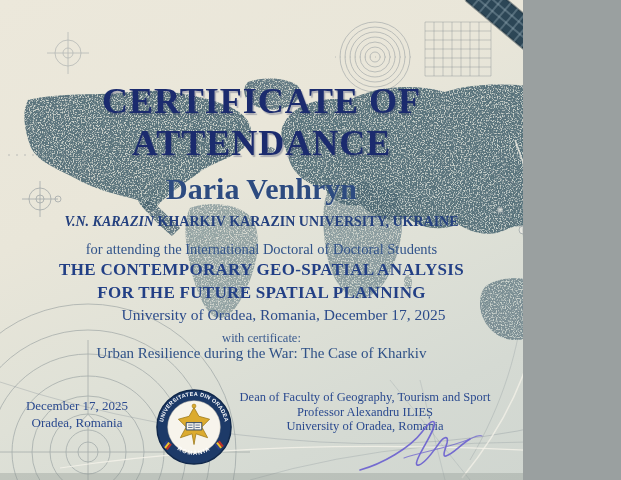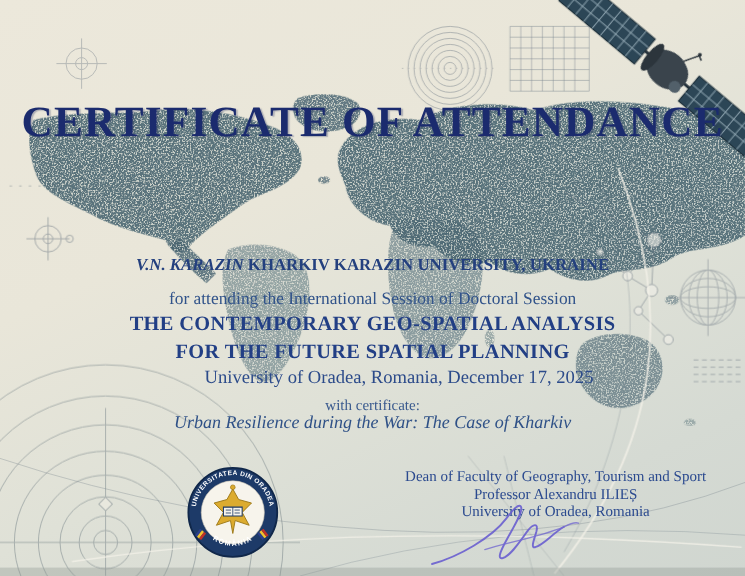--- a/index.html
+++ b/index.html
@@ -1,34 +1,34 @@
 <!DOCTYPE html>
 <html style="--title-navy: #1b2b6e; --name-blue: #2d4b80; --paper-cream: #ece8db; --paper-green: #d2d7d1; --map-teal: #54707b; --seal-navy: #1d3a68; --seal-gold: #dcab2f; --flag-blue: #2b3f8c; --flag-yellow: #f0c22f; --flag-red: #c03128; --signature-violet: #6a5fd0;"><head>
 <meta charset="utf-8">
 <style>
   html,body{margin:0;padding:0;background:#9aa0a0;}
   .cert{
-    position:relative;width:621px;height:480px;overflow:hidden;
+    position:relative;width:523px;height:480px;overflow:hidden;
     font-family:"Liberation Serif","DejaVu Serif",serif;
     background:linear-gradient(155deg,#ece8db 0%,#e9e6d9 35%,#dfe1d7 60%,#d5dad3 82%,#d0d6d0 100%);
   }
   .bg{position:absolute;left:0;top:0;width:621px;height:480px;}
   .txt{position:absolute;left:0;right:0;text-align:center;}
   .title{top:80px;font-size:36px;font-weight:700;letter-spacing:1px;color:var(--title-navy,#1b2b6e);
          text-shadow:1.5px 1.5px 1px rgba(30,40,90,.30);}
   .presented{top:147px;font-size:13.5px;font-weight:700;color:#22397b;}
   .name{top:172px;font-size:30px;font-weight:700;color:var(--name-blue,#2d4b80);text-shadow:1px 1px 0 rgba(255,255,255,.25);}
   .affil{top:214px;font-size:14px;font-weight:700;color:#24407e;white-space:pre-wrap;}
   .affil .it{font-style:italic;}
   .attending{top:241px;font-size:14.5px;color:#31538a;}
   .event1{top:260px;font-size:17px;font-weight:700;color:#223f85;letter-spacing:.3px;}
   .event2{top:283px;font-size:17px;font-weight:700;color:#223f85;letter-spacing:.3px;}
   .loc{top:306px;font-size:15.5px;color:#2c4b8a;margin-left:44px;}
   .withpres{top:331px;font-size:12.5px;color:#3a5a8e;}
-  .prestitle{top:345px;font-size:15px;font-style:italic;color:#2f5187;}
+  .prestitle{top:345px;font-size:15px;color:#2f5187;}
   .dateblock{position:absolute;left:2px;top:397px;width:150px;text-align:center;
              font-size:13px;line-height:17px;color:#2b4a8f;}
   .signerblock{position:absolute;right:8px;top:390px;width:300px;text-align:center;
                font-size:12.5px;line-height:14.5px;color:#2b4a8f;}
   .seal{position:absolute;left:155px;top:388px;width:78px;height:78px;}
   .signature{position:absolute;left:352px;top:408px;width:150px;height:70px;}
   .bottom-edge{position:absolute;left:0;bottom:0;width:100%;height:7px;background:rgba(140,148,142,.35);}
 </style>
 </head>
 <body>
@@ -165,28 +165,33 @@
       <path d="M-24,0 h8 M16,0 h8" stroke="#23313a" stroke-width="2.5"></path>
       <ellipse cx="0" cy="0" rx="19" ry="15" fill="#3a444c"></ellipse>
       <ellipse cx="-16" cy="0" rx="5" ry="14" fill="#2c353c"></ellipse>
       <circle cx="14" cy="7" r="5" fill="#52606a"></circle>
       <path d="M6,-14 L13,-26 M13,-26 l4,2" stroke="#2c353c" stroke-width="1.2"></path>
       <circle cx="13" cy="-27" r="1.6" fill="#2c353c"></circle>
     </g>
   </svg>
 
   <div class="txt title">CERTIFICATE OF ATTENDANCE</div>
+  <div class="txt name">Daria Venhryn</div>
   <div class="txt affil"><span class="it">V.N. KARAZIN</span><span> KHARKIV KARAZIN UNIVERSITY, UKRAINE</span></div>
-  <div class="txt attending">for attending the International Session of Doctoral Session</div>
+  <div class="txt attending">for attending the International Doctoral of Doctoral Students</div>
   <div class="txt event1">THE CONTEMPORARY GEO-SPATIAL ANALYSIS</div>
   <div class="txt event2">FOR THE FUTURE SPATIAL PLANNING</div>
   <div class="txt loc">University of Oradea, Romania, December 17, 2025</div>
   <div class="txt withpres">with certificate:</div>
   <div class="txt prestitle">Urban Resilience during the War: The Case of Kharkiv</div>
 
+  <div class="dateblock">
+    <div>December 17, 2025</div>
+    <div>Oradea, Romania</div>
+  </div>
 
   <div class="signerblock">
     <div>Dean of Faculty of Geography, Tourism and Sport</div>
     <div>Professor Alexandru ILIEȘ</div>
     <div>University of Oradea, Romania</div>
   </div>
 
   <svg class="seal" viewBox="0 0 80 80">
     <circle cx="40" cy="40" r="38" fill="#1d3a68" stroke="#10274a" stroke-width="1.5"></circle>
     <circle cx="40" cy="40" r="27" fill="#f7f4ec" stroke="#c9c3b4" stroke-width=".5"></circle>

